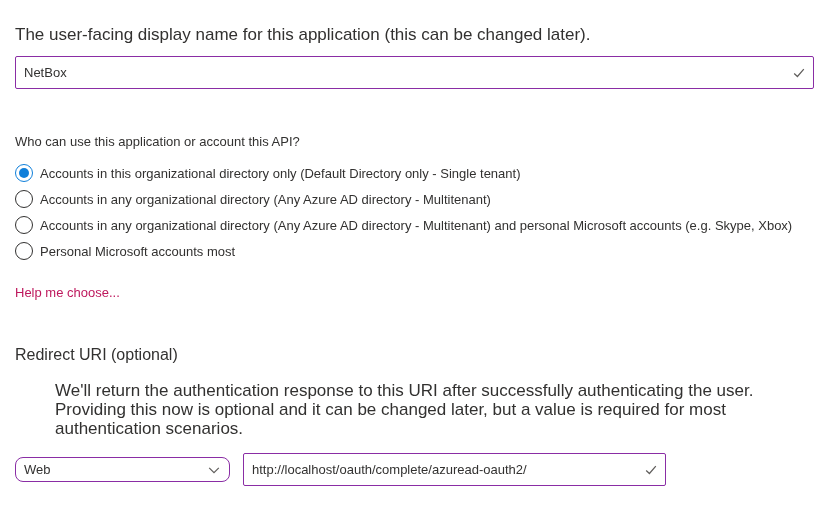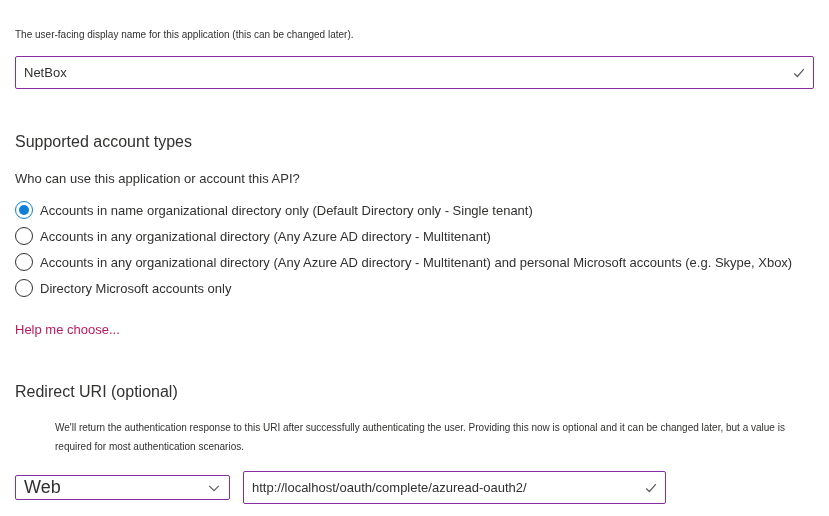--- a/index.html
+++ b/index.html
@@ -19,21 +19,21 @@
     color: #323130;
     line-height: 20px;
   }
   .required-marker {
     color: #e81123;
     margin-right: 4px;
     font-size: 14px;
     vertical-align: 1px;
   }
   .desc {
-    font-size: 10px;
+    font-size: 17px;
     color: #323130;
     line-height: 19px;
     margin-top: 13px;
   }
 
   
   .field-wrap { position: relative; display: inline-block; }
   .text-input {
     font-family: "Liberation Sans", sans-serif;
     font-size: 13px;
@@ -101,26 +101,26 @@
   
   .redirect-section { margin-top: 44px; }
   .redirect-desc { max-width: 801px; margin-top: 16px; margin-left: 40px; }
   .redirect-row { margin-top: 15px; display: flex; align-items: center; }
 
   .select-box {
     position: relative;
     width: 215px;
     height: 25px;
     border: 1px solid #8a2da5;
-    border-radius: 2px;
+    border-radius: 8px;
     background: #fff;
     display: flex;
     align-items: center;
     padding: 0 36px 0 8px;
-    font-size: 18px;
+    font-size: 13px;
     color: #323130;
     cursor: pointer;
     margin-right: 13px;
   }
   .select-box .field-icon svg { stroke: #605e5c; }
 
   .uri-field-wrap { width: 423px; }
 </style>
 </head>
 <body>
@@ -133,47 +133,46 @@
       <input class="text-input" type="text" value="NetBox" style="">
       <span class="field-icon">
         <svg viewBox="0 0 16 16">
             <path d="M2.5 8.5 L6.2 12 L13.5 3.5"></path>
           </svg>
       </span>
     </div>
   </div>
 
   <div class="account-section">
-    <h2 class="section-title">Supported account types</h2>
     <p class="desc question">Who can use this application or account this API?</p>
 
     <div class="radio-group">
       <div class="radio-row selected">
         <span class="radio-outer">
             <span class="radio-inner"></span>
           </span>
-        <span class="radio-label">Accounts in name organizational directory only (Default Directory only - Single tenant)</span>
+        <span class="radio-label">Accounts in this organizational directory only (Default Directory only - Single tenant)</span>
       </div>
       <div class="radio-row">
         <span class="radio-outer">
             <span class="radio-inner"></span>
           </span>
         <span class="radio-label">Accounts in any organizational directory (Any Azure AD directory - Multitenant)</span>
       </div>
       <div class="radio-row">
         <span class="radio-outer">
             <span class="radio-inner"></span>
           </span>
         <span class="radio-label">Accounts in any organizational directory (Any Azure AD directory - Multitenant) and personal Microsoft accounts (e.g. Skype, Xbox)</span>
       </div>
       <div class="radio-row">
         <span class="radio-outer">
             <span class="radio-inner"></span>
           </span>
-        <span class="radio-label">Directory Microsoft accounts only</span>
+        <span class="radio-label">Personal Microsoft accounts most</span>
       </div>
     </div>
 
     <a class="help-link">Help me choose...</a>
   </div>
 
   <div class="redirect-section">
     <h2 class="section-title">Redirect URI (optional)</h2>
     <p class="desc redirect-desc">We'll return the authentication response to this URI after successfully authenticating the user. Providing this now is optional and it can be changed later, but a value is required for most authentication scenarios.</p>
 

